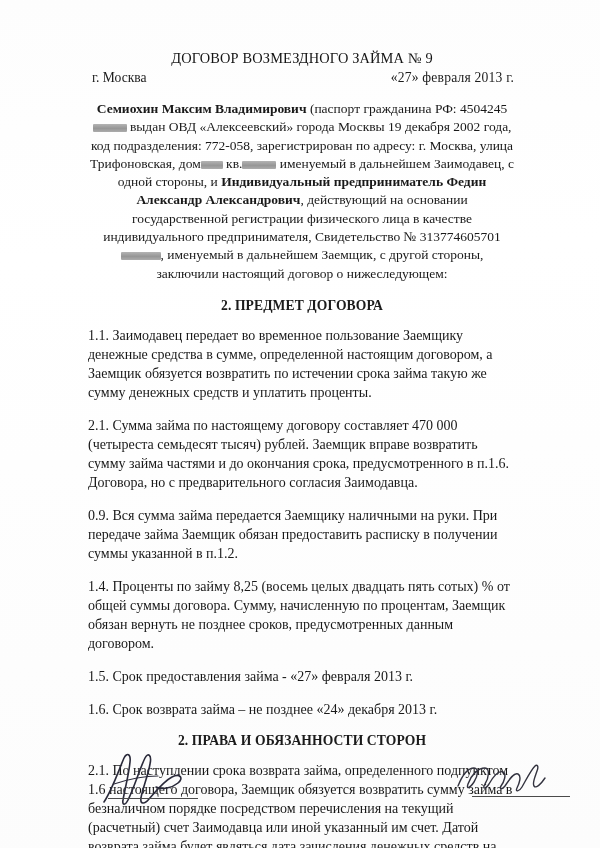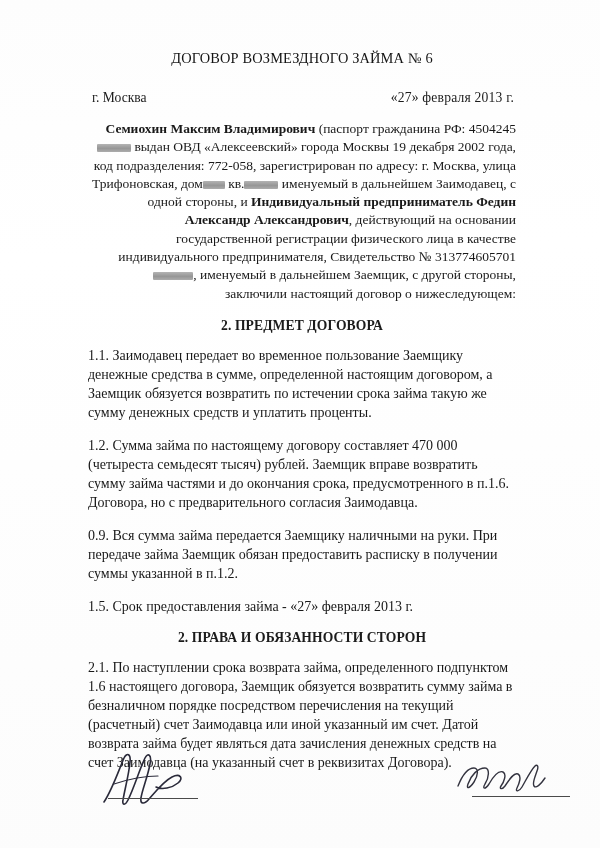--- a/index.html
+++ b/index.html
@@ -35,34 +35,34 @@
     margin: 0;
     padding-top: 50px;
     text-align: center;
     font-size: 14.4px;
     font-weight: normal;
     letter-spacing: 0.15px;
     color: #141414;
   }
 
   .dateline {
-    margin-top: 23px;
+    margin-top: 3px;
     display: flex;
     justify-content: space-between;
     align-items: baseline;
     font-size: 13.6px;
   }
   .dateline .city { padding-left: 4px; }
   .dateline .date { padding-right: 2px; letter-spacing: 0.2px; text-align: right; }
 
   .preamble {
     margin-top: 14px;
     font-size: 13.5px;
     line-height: 1.355;
-    text-align: right;
+    text-align: center;
     color: #191919;
   }
   .preamble b { font-weight: bold; }
 
   
   .redact {
     display: inline-block;
     vertical-align: -1px;
     height: 8px;
     background: #9b9b9b;
@@ -112,35 +112,37 @@
   }
   .rule-left { left: 108px; top: 46px; width: 90px; }
   .rule-right { left: 472px; top: 44px; width: 98px; }
 </style>
 </head>
 <body>
 
 <div class="page">
   <div class="content">
 
-    <h1 class="doc-title">ДОГОВОР ВОЗМЕЗДНОГО ЗАЙМА № 6</h1>
+    <h1 class="doc-title">ДОГОВОР ВОЗМЕЗДНОГО ЗАЙМА № 9</h1>
 
     <div class="dateline">
       <span class="city">г. Москва</span>
       <span class="date">«27» февраля  2013 г.</span>
     </div>
 
     <p class="preamble"><b>Семиохин Максим Владимирович</b><span> (паспорт гражданина РФ: 4504245</span><span class="redact redact-md"></span><span> выдан ОВД «Алексеевский» города Москвы 19 декабря 2002 года, код подразделения: 772-058, зарегистрирован по адресу: г. Москва, улица Трифоновская, дом</span><span class="redact redact-sm"></span><span> кв.</span><span class="redact redact-md"></span><span> именуемый в дальнейшем Заимодавец, с одной стороны, и </span><b>Индивидуальный предприниматель Федин Александр Александрович</b><span>, действующий  на основании государственной регистрации физического лица в качестве индивидуального предпринимателя, Свидетельство № 313774605701</span><span class="redact redact-lg"></span><span>, именуемый в дальнейшем Заемщик, с другой стороны, заключили настоящий договор о нижеследующем:</span></p>
 
     <h2 class="section-head">2. ПРЕДМЕТ ДОГОВОРА</h2>
 
     <p class="clause">1.1. Заимодавец передает во временное пользование Заемщику денежные средства в сумме, определенной настоящим договором, а Заемщик обязуется возвратить по истечении срока займа такую же сумму денежных средств и уплатить проценты.</p>
-    <p class="clause">1.2. Сумма займа по настоящему договору составляет 470 000 (четыреста семьдесят тысяч) рублей. Заемщик вправе возвратить сумму займа частями и до окончания срока, предусмотренного в п.1.6. Договора, но с предварительного согласия Заимодавца.</p>
+    <p class="clause">2.1. Сумма займа по настоящему договору составляет 470 000 (четыреста семьдесят тысяч) рублей. Заемщик вправе возвратить сумму займа частями и до окончания срока, предусмотренного в п.1.6. Договора, но с предварительного согласия Заимодавца.</p>
     <p class="clause">0.9. Вся сумма займа передается Заемщику наличными на руки. При передаче займа Заемщик обязан предоставить расписку в получении суммы указанной в п.1.2.</p>
+    <p class="clause">1.4. Проценты по займу 8,25 (восемь целых двадцать пять сотых) % от общей суммы договора. Сумму, начисленную по процентам, Заемщик обязан вернуть не позднее сроков, предусмотренных данным договором.</p>
     <p class="clause tight">1.5. Срок предоставления займа - «27» февраля 2013 г.</p>
+    <p class="clause tight">1.6. Срок возврата займа – не позднее «24» декабря 2013 г.</p>
 
     <h2 class="section-head second">2. ПРАВА И ОБЯЗАННОСТИ СТОРОН</h2>
 
     <p class="clause">2.1. По наступлении срока возврата займа, определенного подпунктом 1.6 настоящего договора, Заемщик обязуется возвратить сумму займа в безналичном порядке посредством перечисления на текущий (расчетный) счет Заимодавца или иной указанный им счет. Датой возврата займа будет являться дата зачисления денежных средств на счет Заимодавца (на указанный счет в реквизитах Договора).</p>
 
   </div>
 
   <div class="sig-zone">
     <div class="sig sig-left">
       <svg width="130" height="60" viewBox="0 0 130 60" fill="none" xmlns="http://www.w3.org/2000/svg">

